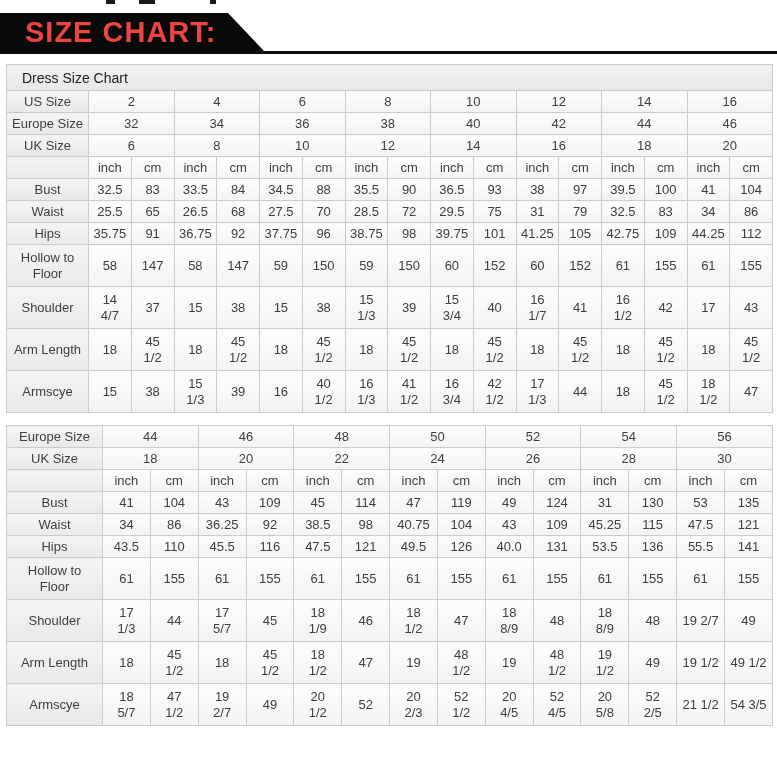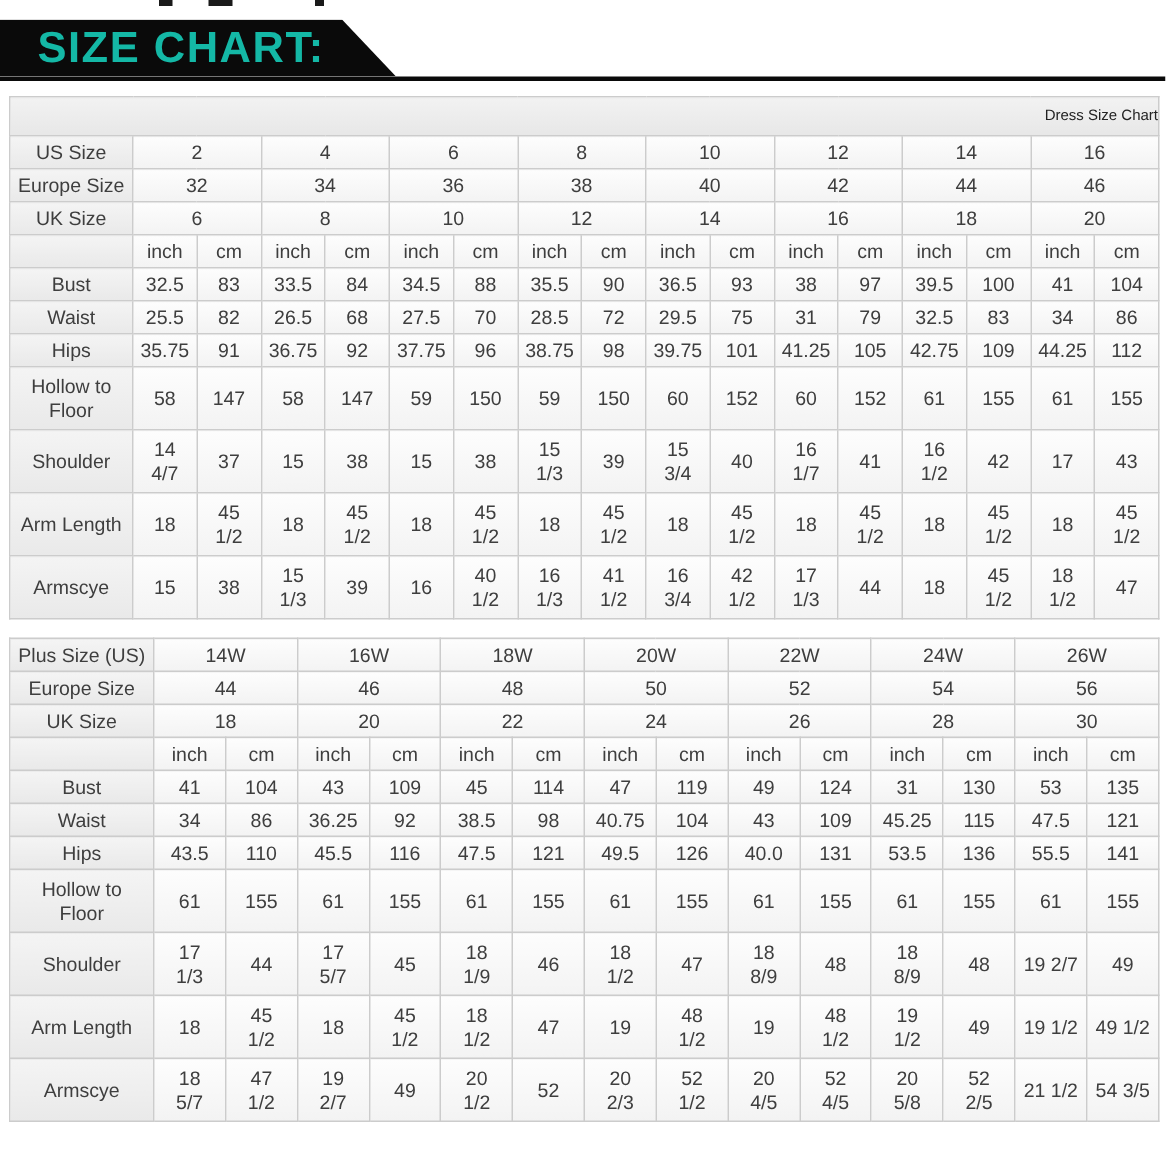--- a/index.html
+++ b/index.html
@@ -7,34 +7,34 @@
     width:777px;height:777px;position:relative;overflow:hidden;
     background:#ffffff;font-family:"Liberation Sans",sans-serif;
   }
   .mark{position:absolute;top:0;height:4px;background:#1a1a1a;}
   .banner{
     position:absolute;left:0;top:13px;width:264px;height:38px;background:#0a0a0a;
     clip-path:polygon(0 0,228px 0,264px 100%,0 100%);
     display:flex;align-items:center;
   }
   .banner-title{
-    color:#14b8a6;font-weight:bold;font-size:29px;letter-spacing:1px;
+    color:#ef4444;font-weight:bold;font-size:29px;letter-spacing:1px;
     padding-left:25px;white-space:nowrap;
   }
   .underline{position:absolute;left:0;top:51px;width:777px;height:3px;background:#0a0a0a;}
   .tblwrap{position:absolute;left:6px;width:767px;}
   table{border-collapse:collapse;width:100%;table-layout:fixed;}
   td{
     border:1px solid #cccccc;text-align:center;vertical-align:middle;
     font-size:13px;color:#3e3e3e;padding:0;line-height:16px;
     white-space:pre-line;overflow:hidden;
   }
   td.title{
     background:linear-gradient(#f2f2f2,#e7e7e7);
-    text-align:right;padding-left:15px;font-size:10px;color:#222222;
+    text-align:left;padding-left:15px;font-size:14px;color:#222222;
     height:25px;white-space:nowrap;margin-top:32px;
   }
   td.lab{background:linear-gradient(#f4f4f4,#e9e9e9);}
   td.dat{background:linear-gradient(#fdfdfd,#f3f3f3);}
   tr.short td{height:21px;}
   tr.tall td{height:41px;}
 </style>
 </head>
 <body>
 
@@ -139,21 +139,21 @@
           <td class="dat">38</td>
           <td class="dat">97</td>
           <td class="dat">39.5</td>
           <td class="dat">100</td>
           <td class="dat">41</td>
           <td class="dat">104</td>
         </tr>
         <tr class="short">
           <td class="lab">Waist</td>
           <td class="dat">25.5</td>
-          <td class="dat">82</td>
+          <td class="dat">65</td>
           <td class="dat">26.5</td>
           <td class="dat">68</td>
           <td class="dat">27.5</td>
           <td class="dat">70</td>
           <td class="dat">28.5</td>
           <td class="dat">72</td>
           <td class="dat">29.5</td>
           <td class="dat">75</td>
           <td class="dat">31</td>
           <td class="dat">79</td>
@@ -298,30 +298,20 @@
         <col>
         <col>
         <col>
         <col>
         <col>
         <col>
         <col>
       </colgroup>
       <tbody>
         <tr class="short">
-          <td class="lab">Plus Size (US)</td>
-          <td class="dat" colspan="2">14W</td>
-          <td class="dat" colspan="2">16W</td>
-          <td class="dat" colspan="2">18W</td>
-          <td class="dat" colspan="2">20W</td>
-          <td class="dat" colspan="2">22W</td>
-          <td class="dat" colspan="2">24W</td>
-          <td class="dat" colspan="2">26W</td>
-        </tr>
-        <tr class="short">
           <td class="lab">Europe Size</td>
           <td class="dat" colspan="2">44</td>
           <td class="dat" colspan="2">46</td>
           <td class="dat" colspan="2">48</td>
           <td class="dat" colspan="2">50</td>
           <td class="dat" colspan="2">52</td>
           <td class="dat" colspan="2">54</td>
           <td class="dat" colspan="2">56</td>
         </tr>
         <tr class="short">

